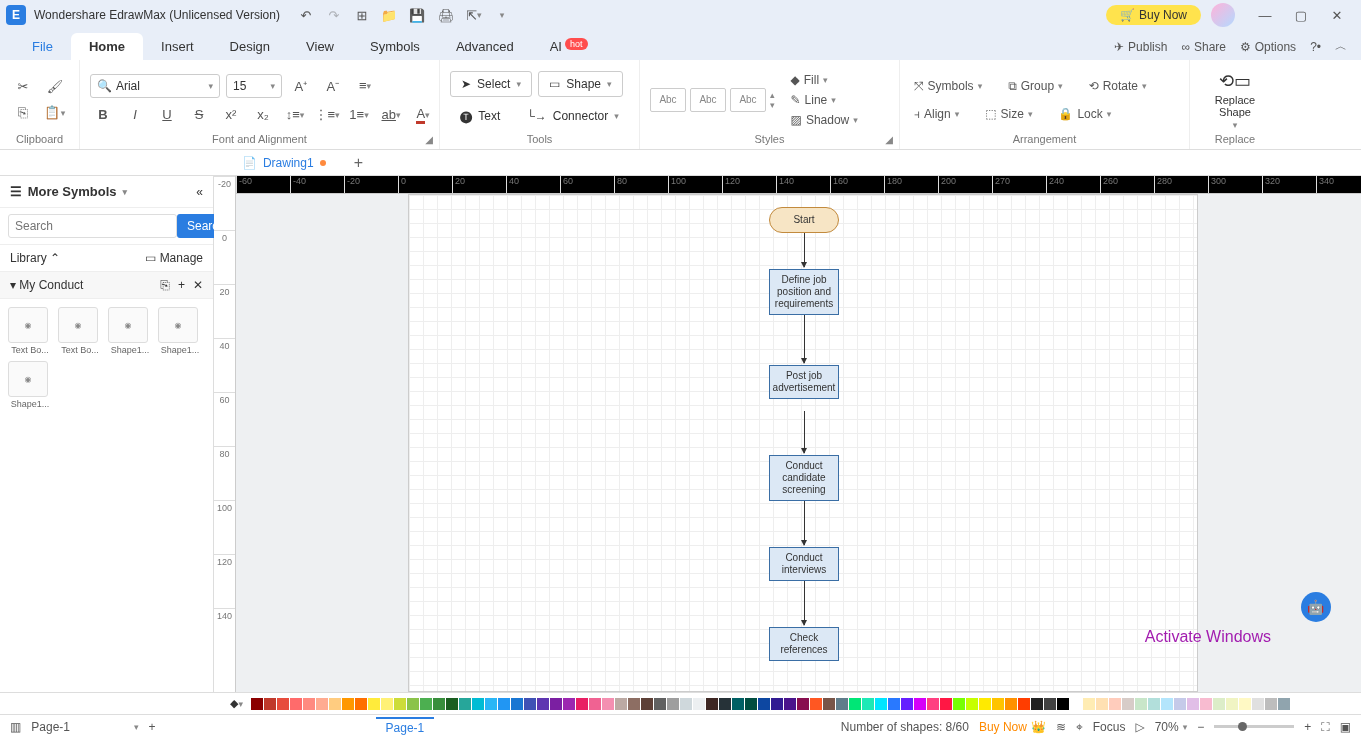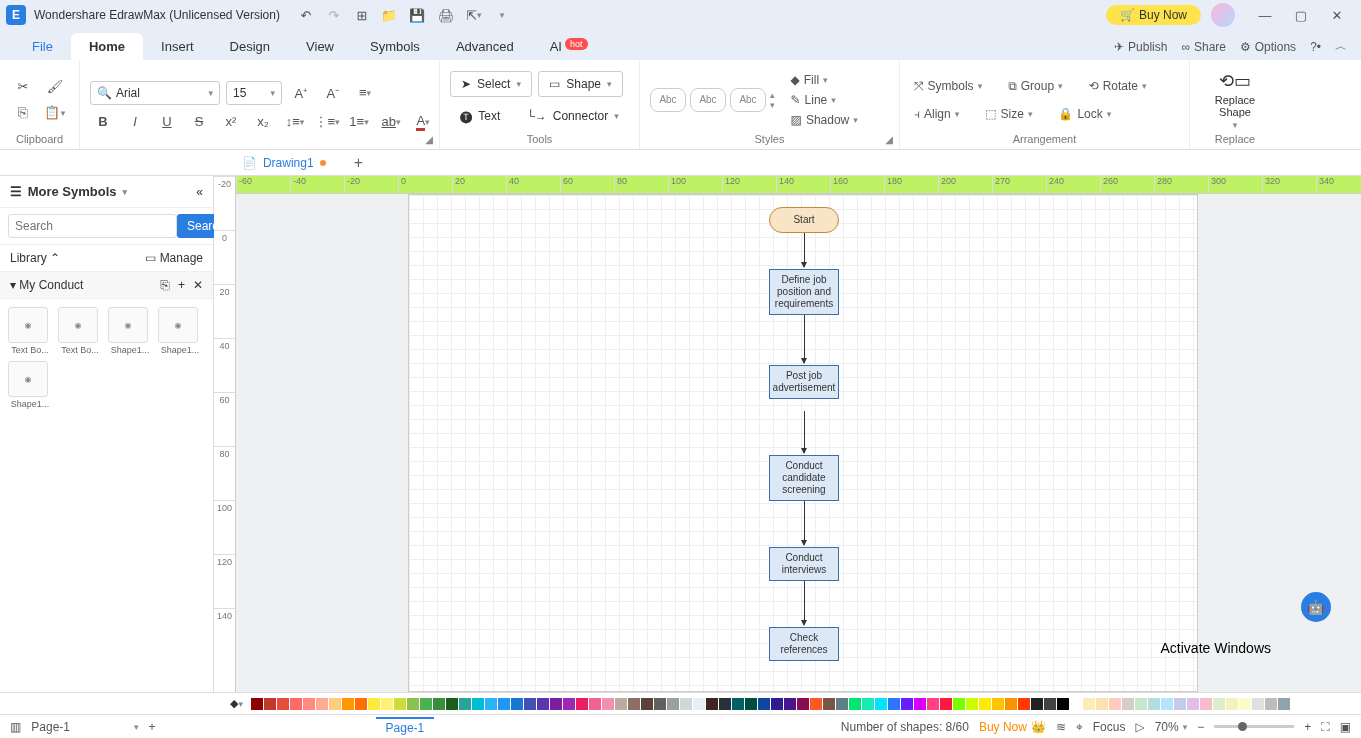--- a/index.html
+++ b/index.html
@@ -30,21 +30,21 @@
 .rgroup { border-right: 1px solid #eee; padding: 6px 10px 2px 10px; display:flex; flex-direction:column; height:100%; }
 .rgroup-body { flex:1; display:flex; align-items:center; }
 .rgroup-label { font-size: 11px; color: #777; text-align: center; padding-bottom: 2px;}
 .rrow { display:flex; align-items:center; gap:6px; }
 .rcol { display:flex; flex-direction:column; gap:4px;}
 .rbtn { width:26px; height:22px; display:flex; align-items:center; justify-content:center; font-size:13px; color:#555; cursor:pointer;}
 .font-select { border:1px solid #ccc; border-radius:3px; height:24px; width:130px; padding:0 6px; font-size:12px; display:flex; align-items:center; justify-content:space-between; background:#fff;}
 .size-select { border:1px solid #ccc; border-radius:3px; height:24px; width:56px; padding:0 6px; font-size:12px; display:flex; align-items:center; justify-content:space-between; background:#fff;}
 .bigbtn { display:flex; align-items:center; gap:6px; border:1px solid #ccc; border-radius:3px; padding:3px 10px; height:26px; font-size:12px; cursor:pointer; background:#fff;}
 .caret { font-size:9px; color:#888;}
-.style-sw { width:36px; height:24px; border:1px solid #ccc; border-radius:8px; display:flex; align-items:center; justify-content:center; font-size:10px; color:#888; background:#fff; cursor:pointer;}
+.style-sw { width:36px; height:24px; border:1px solid #ccc; border-radius:2px; display:flex; align-items:center; justify-content:center; font-size:10px; color:#888; background:#fff; cursor:pointer;}
 .arr-item { display:flex; align-items:center; gap:4px; font-size:12px; color:#555; cursor:pointer; padding:2px 4px;}
 .dialog-launcher{ font-size:10px; color:#888; text-align:right; cursor:pointer; position:absolute; right:6px; bottom:4px;}
 .rgroup{position:relative;}
 
 
 .doctabs { height: 26px; background: #fff; border-bottom:1px solid #ddd; display:flex; align-items:center; padding-left:230px; gap:8px;}
 .doctab { display:flex; align-items:center; gap:6px; padding:3px 12px; border-radius:4px 4px 0 0; font-size:12px; color:#2a7de1; cursor:pointer;}
 .doctab .dot{ width:6px; height:6px; border-radius:50%; background:#ff8a3d;}
 .addtab { font-size:16px; color:#666; cursor:pointer; padding:0 8px;}
 
@@ -58,32 +58,32 @@
 .search-btn { background:#2a7de1; color:#fff; border:none; border-radius:3px; padding:4px 10px; font-size:12px; cursor:pointer;}
 .side-lib { display:flex; justify-content:space-between; padding:6px 10px; font-size:12px; border-bottom:1px solid #eee; cursor:pointer;}
 .side-mylib { padding:6px 10px; font-size:12px; background:#f7f7f7; display:flex; align-items:center; justify-content:space-between; border-bottom:1px solid #eee;}
 .shapes-grid { display:flex; flex-wrap:wrap; padding:8px; gap:6px;}
 .shape-item { width:44px; text-align:center; cursor:pointer;}
 .shape-thumb { width:40px; height:36px; border:1px solid #ddd; border-radius:3px; background:#fafafa; display:flex; align-items:center; justify-content:center; font-size:8px; color:#888;}
 .shape-label { font-size:9px; color:#666; margin-top:2px; white-space:nowrap; overflow:hidden; text-overflow:ellipsis;}
 
 .canvas-area { flex:1; position:relative; display:flex; }
 .vruler { width:22px; background:#fff; border-right:1px solid #ccc; position:relative; font-size:9px; color:#777; overflow:hidden;}
-.hruler { height:18px; background:#bef264; border-bottom:1px solid #ccc; position:absolute; left:22px; right:0; top:0; font-size:9px; color:#777; display:flex; overflow:hidden;}
+.hruler { height:18px; background:#000000; border-bottom:1px solid #ccc; position:absolute; left:22px; right:0; top:0; font-size:9px; color:#777; display:flex; overflow:hidden;}
 .hruler span{ width:54px; flex:0 0 54px; text-align:left; padding-left:2px; border-left:1px solid #ddd;}
 .vruler span{ display:block; height:54px; padding-top:2px; text-align:center; border-top:1px solid #ddd;}
 .canvas { position:absolute; left:22px; top:18px; right:0; bottom:0; background:#eef0f2; overflow:hidden;}
 .page { position:absolute; left:172px; top:0; width:790px; height:100%; background:#fff; border:1px solid #ccc; background-image:linear-gradient(#eee 1px,transparent 1px),linear-gradient(90deg,#eee 1px,transparent 1px); background-size:14px 14px;}
 .flownode { position:absolute; width:70px; border:1px solid #3a6ea5; background:#dce8f5; font-size:10px; text-align:center; padding:4px 2px; line-height:1.2;}
 .startnode { border:1px solid #c28a3d; background:#f7e5c5; border-radius:14px; height:26px; display:flex; align-items:center; justify-content:center; padding:0;}
 .arrow { position:absolute; width:1px; background:#333;}
 .arrow:after{ content:''; position:absolute; bottom:-1px; left:-3px; border-left:3.5px solid transparent; border-right:3.5px solid transparent; border-top:6px solid #333;}
 
 .ai-bubble { position:absolute; right:30px; bottom:70px; width:30px; height:30px; border-radius:50%; background:#2a7de1; color:#fff; display:flex; align-items:center; justify-content:center; font-size:14px; cursor:pointer;}
-.watermark { position:absolute; right:90px; bottom:36px; color:#000000; font-size:14px;}
+.watermark { position:absolute; right:90px; bottom:46px; color:#a21caf; font-size:16px;}
 
 
 .colorbar { height:22px; background:#fff; border-top:1px solid #ddd; display:flex; align-items:center; padding-left:230px; gap:1px;}
 .colorbar .paint{ width:16px; font-size:11px; margin-right:4px;}
 .csw { width:12px; height:12px; cursor:pointer;}
 
 
 .statusbar { height:24px; background:#fff; border-top:1px solid #ddd; display:flex; align-items:center; padding:0 10px; font-size:12px; gap:10px;}
 .page-tab { padding:2px 10px; color:#2a7de1; border-top:2px solid #2a7de1; margin-left:210px;}
 .st-spacer{flex:1;}
@@ -188,20 +188,21 @@
               <u>ab</u>
               <span class="caret">▾</span>
             </div>
         <div class="rbtn">
               <span style="border-bottom:3px solid #c0392b">A</span>
               <span class="caret">▾</span>
             </div>
       </div>
     </div>
       </div>
+    <div class="rgroup-label">Font and Alignment</div>
     <div class="dialog-launcher">◢</div>
   </div>
 
   <div class="rgroup" style="width:200px">
     <div class="rgroup-body">
         <div class="rcol" style="gap:6px;">
       <div class="rrow">
         <div class="bigbtn">➤ <span>Select</span> <span class="caret">▾</span></div>
         <div class="bigbtn">▭ <span>Shape</span> <span class="caret">▾</span></div>
       </div>

